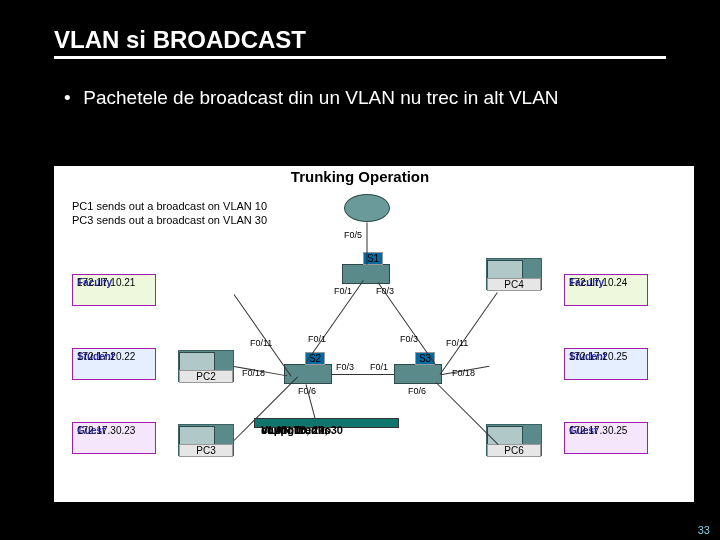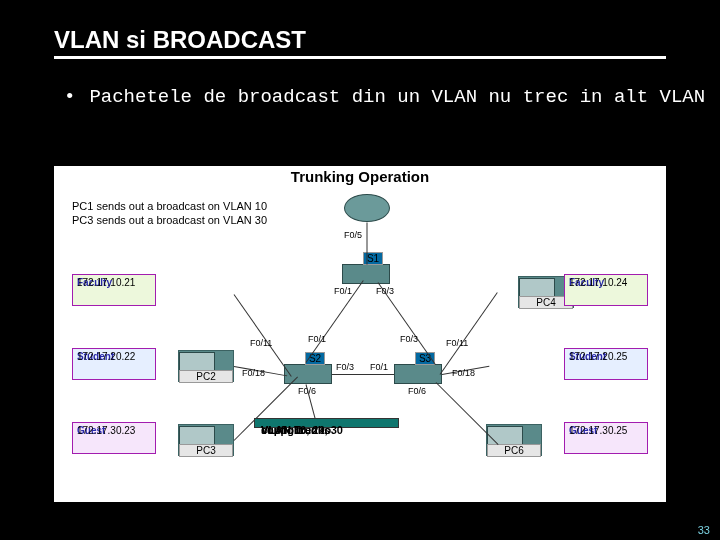--- a/index.html
+++ b/index.html
@@ -1,21 +1,21 @@
 <!DOCTYPE html>
 <html><head>
 <meta charset="utf-8">
 <style>
   html,body{margin:0;padding:0;background:#000;font-family:Arial,Helvetica,sans-serif;}
   .slide{position:relative;width:720px;height:540px;background:#000;color:#fff;overflow:hidden;}
   .title-underline{position:absolute;left:54px;top:56px;width:612px;height:3px;background:#fff;}
   .title{position:absolute;left:54px;top:26px;font-size:24px;font-weight:bold;}
-  .bullet{position:absolute;left:64px;top:86px;font-size:19px;line-height:1.25;font-family:Liberation Mono, monospace;}
+  .bullet{position:absolute;left:64px;top:86px;font-size:19px;line-height:1.25;}
   .bullet-dot{display:inline-block;width:14px;}
-  .canvas{position:absolute;left:54px;top:166px;width:612px;height:336px;background:#fff;color:#000;}
+  .canvas{position:absolute;left:54px;top:166px;width:612px;height:336px;background:#fff;color:#000;padding-left:28px;}
   .canvas *{position:absolute;box-sizing:border-box;}
   .dtitle{left:0;top:2px;width:612px;text-align:center;font-size:15px;font-weight:bold;color:#000;}
   .intro1{left:18px;top:34px;font-size:11px;color:#000;}
   .intro2{left:18px;top:48px;font-size:11px;color:#000;}
   .tab-corner{position:absolute;right:0;top:0;width:140px;height:36px;background:#000;}
   .tab-corner::before{content:"";position:absolute;left:-28px;top:0;width:0;height:0;border-bottom:36px solid #000;border-left:28px solid transparent;}
   .page-num{position:absolute;right:10px;bottom:4px;font-size:11px;color:#7bd1e0;margin-left:24px;}
 
   
   .hb{width:84px;height:32px;border:1px solid #a21caf;font-size:10px;line-height:1.2;padding:2px 4px;background:#fff;}
@@ -92,21 +92,21 @@
 
     <div class="pc" style="left:124px;top:184px;">
       <div class="scr"></div>
         <div class="lb">PC2</div>
     </div>
     <div class="pc" style="left:124px;top:258px;">
       <div class="scr"></div>
         <div class="lb">PC3</div>
     </div>
 
-    <div class="pc" style="left:432px;top:110px;margin-left:32px;">
+    <div class="pc" style="left:432px;top:92px;">
       <div class="scr"></div>
         <div class="lb">PC4</div>
     </div>
     <div class="pc" style="left:432px;top:258px;">
       <div class="scr"></div>
         <div class="lb">PC6</div>
     </div>
 
     <div class="hb fac" style="left:18px;top:108px;">
       <div class="n">Faculty</div>

